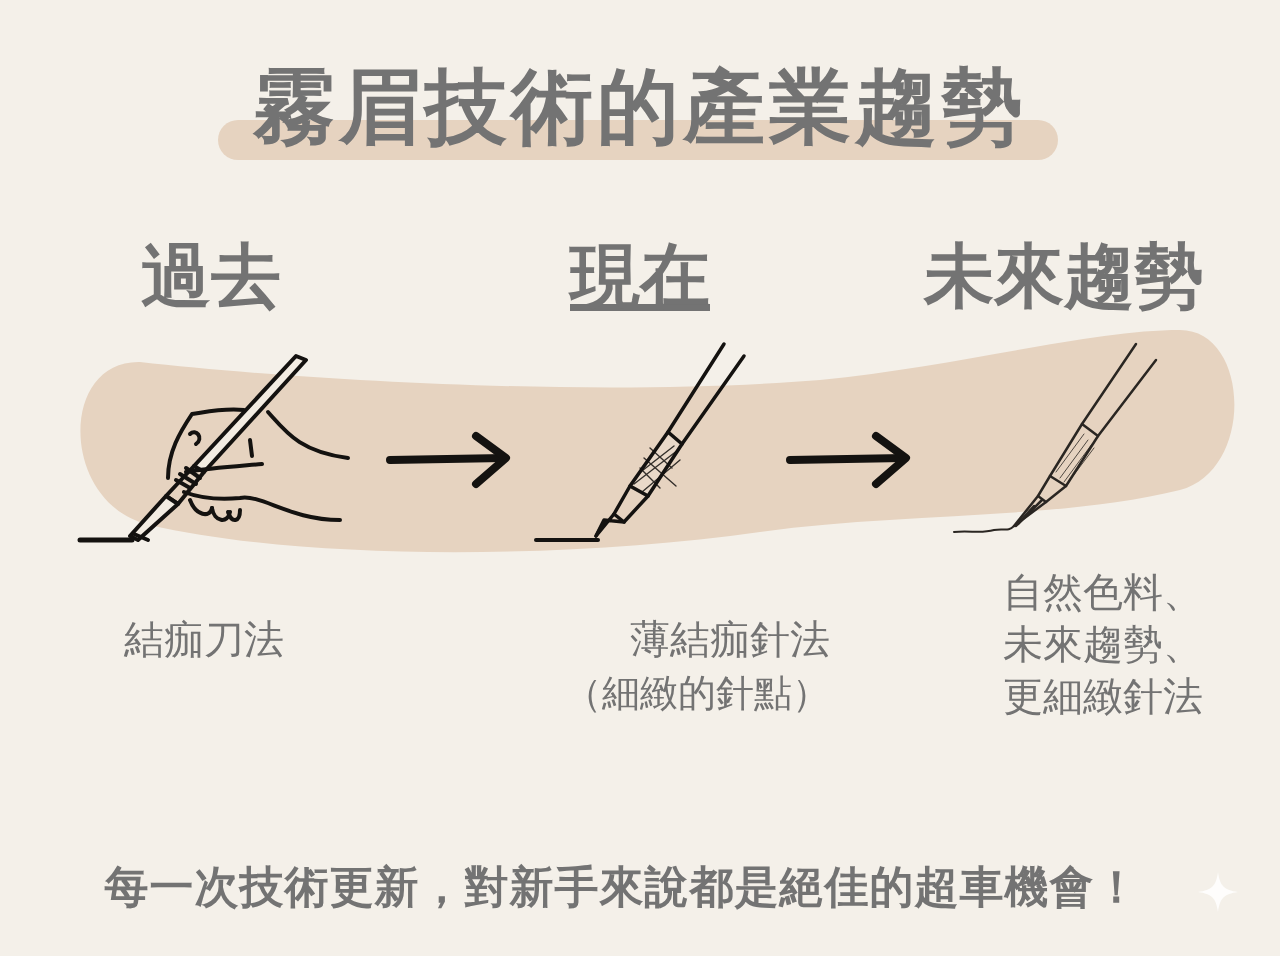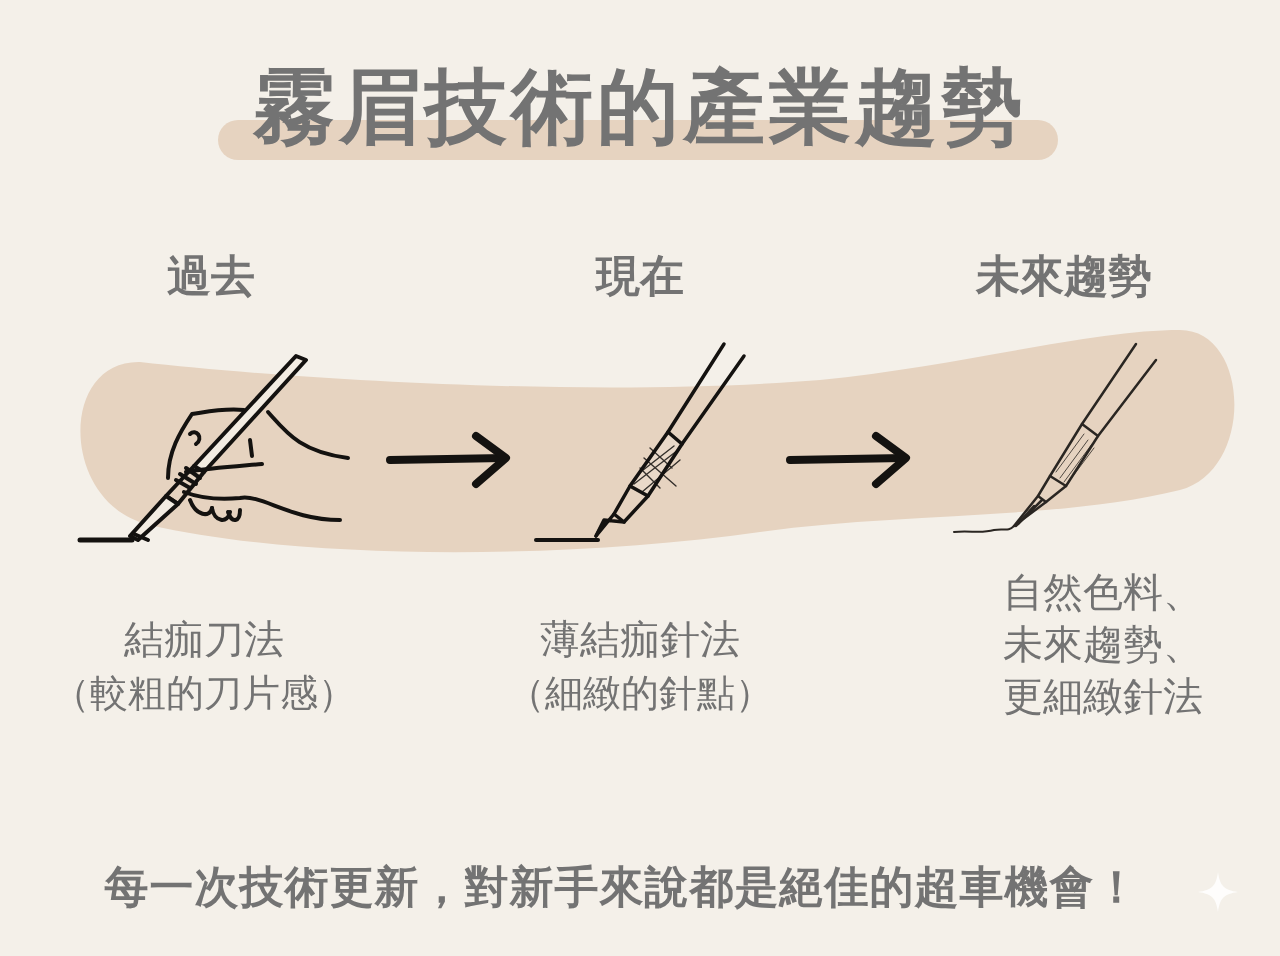--- a/index.html
+++ b/index.html
@@ -32,46 +32,46 @@
       top: 52px;
       text-align: center;
       font-size: 82px;
       font-weight: bold;
       letter-spacing: 4px;
       line-height: 110px;
     }
     .stage-label {
       position: absolute;
       top: 236px;
-      font-size: 44px;
+      font-size: 70px;
       font-weight: bold;
       line-height: 80px;
       text-align: center;
       width: 360px;
     }
     .stage-label.past { left: 31px; }
-    .stage-label.present { left: 460px; }
+    .stage-label.present { left: 460px; text-decoration: underline; }
     .stage-label.future { left: 884px; text-align: center; }
     .band {
       position: absolute;
       left: 0;
       top: 0;
       width: 1280px;
       height: 956px;
       pointer-events: none;
     }
     .desc {
       position: absolute;
       text-align: center;
       font-size: 40px;
       line-height: 54px;
     }
     .desc .line { display: block; white-space: nowrap; }
     .desc.past { left: 14px; width: 380px; top: 612px; }
-    .desc.present { left: 450px; width: 380px; top: 612px; }
+    .desc.present { left: 450px; width: 380px; top: 612px; text-align: right; }
     .desc.future { left: 913px; width: 380px; top: 566px; line-height: 52px; }
     .desc .sub { font-size: 38px; }
     .footer {
       position: absolute;
       left: 0;
       width: 1244px;
       top: 852px;
       text-align: center;
       font-size: 44px;
       font-weight: bold;
@@ -181,21 +181,20 @@
       <path d="M1038,496 L1014,526 L1046,502"></path>
       <path d="M1042,500 L1018,524"></path>
       <path d="M1034,506 L1016,526"></path>
 
       <path d="M954,532 C970,530 980,534 994,530 C1004,528 1008,532 1014,526" stroke-width="2"></path>
     </g>
   </svg>
 
   <div class="desc past">
     <span class="line">結痂刀法</span>
-    <span class="line sub">（較粗的刀片感）</span>
   </div>
   <div class="desc present">
     <span class="line">薄結痂針法</span>
     <span class="line sub">（細緻的針點）</span>
   </div>
   <div class="desc future">
     <span class="line">自然色料、</span>
     <span class="line">未來趨勢、</span>
     <span class="line">更細緻針法</span>
   </div>

